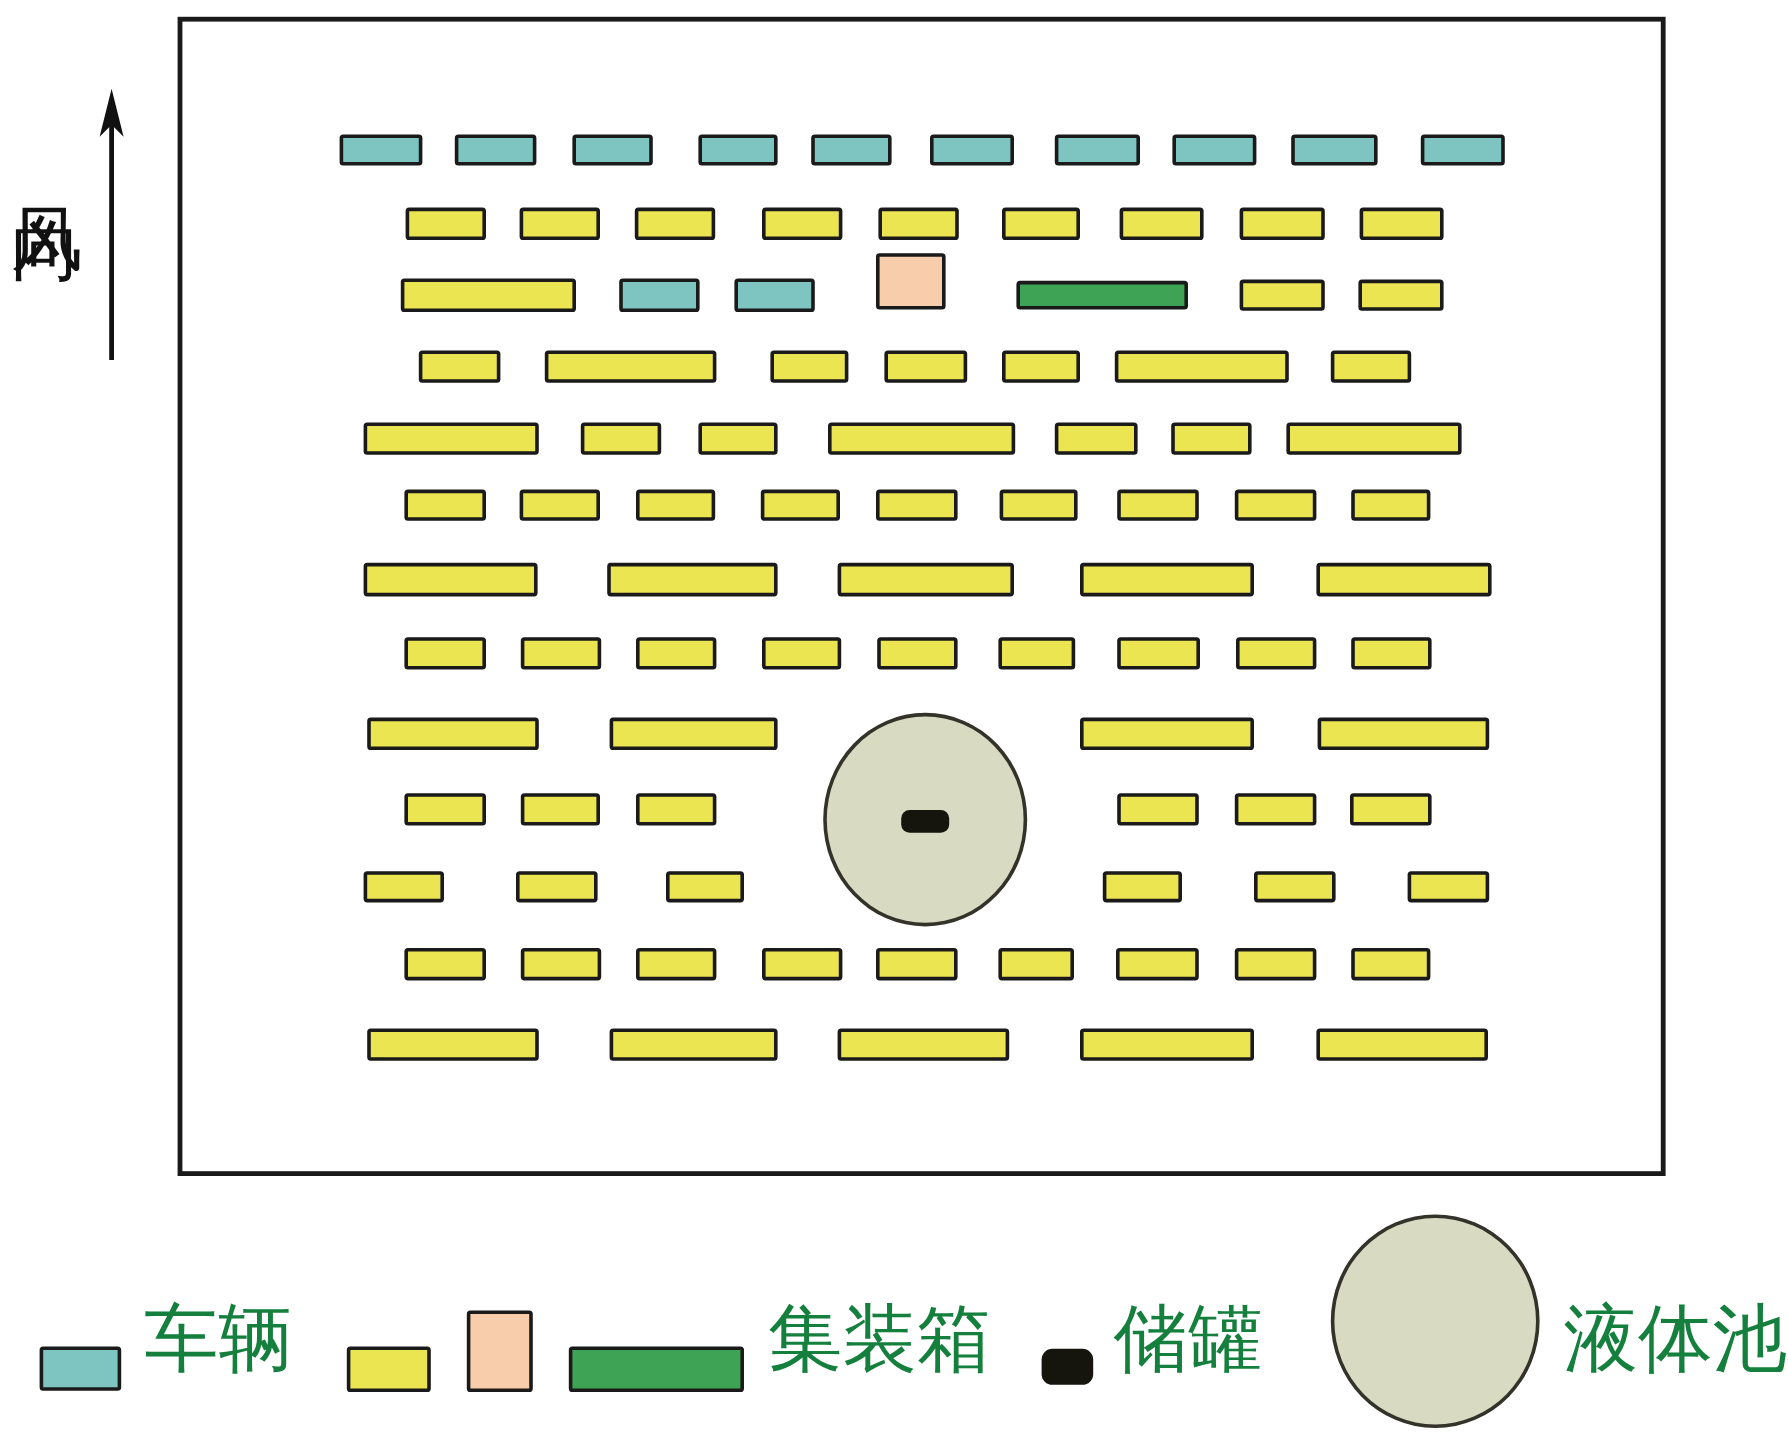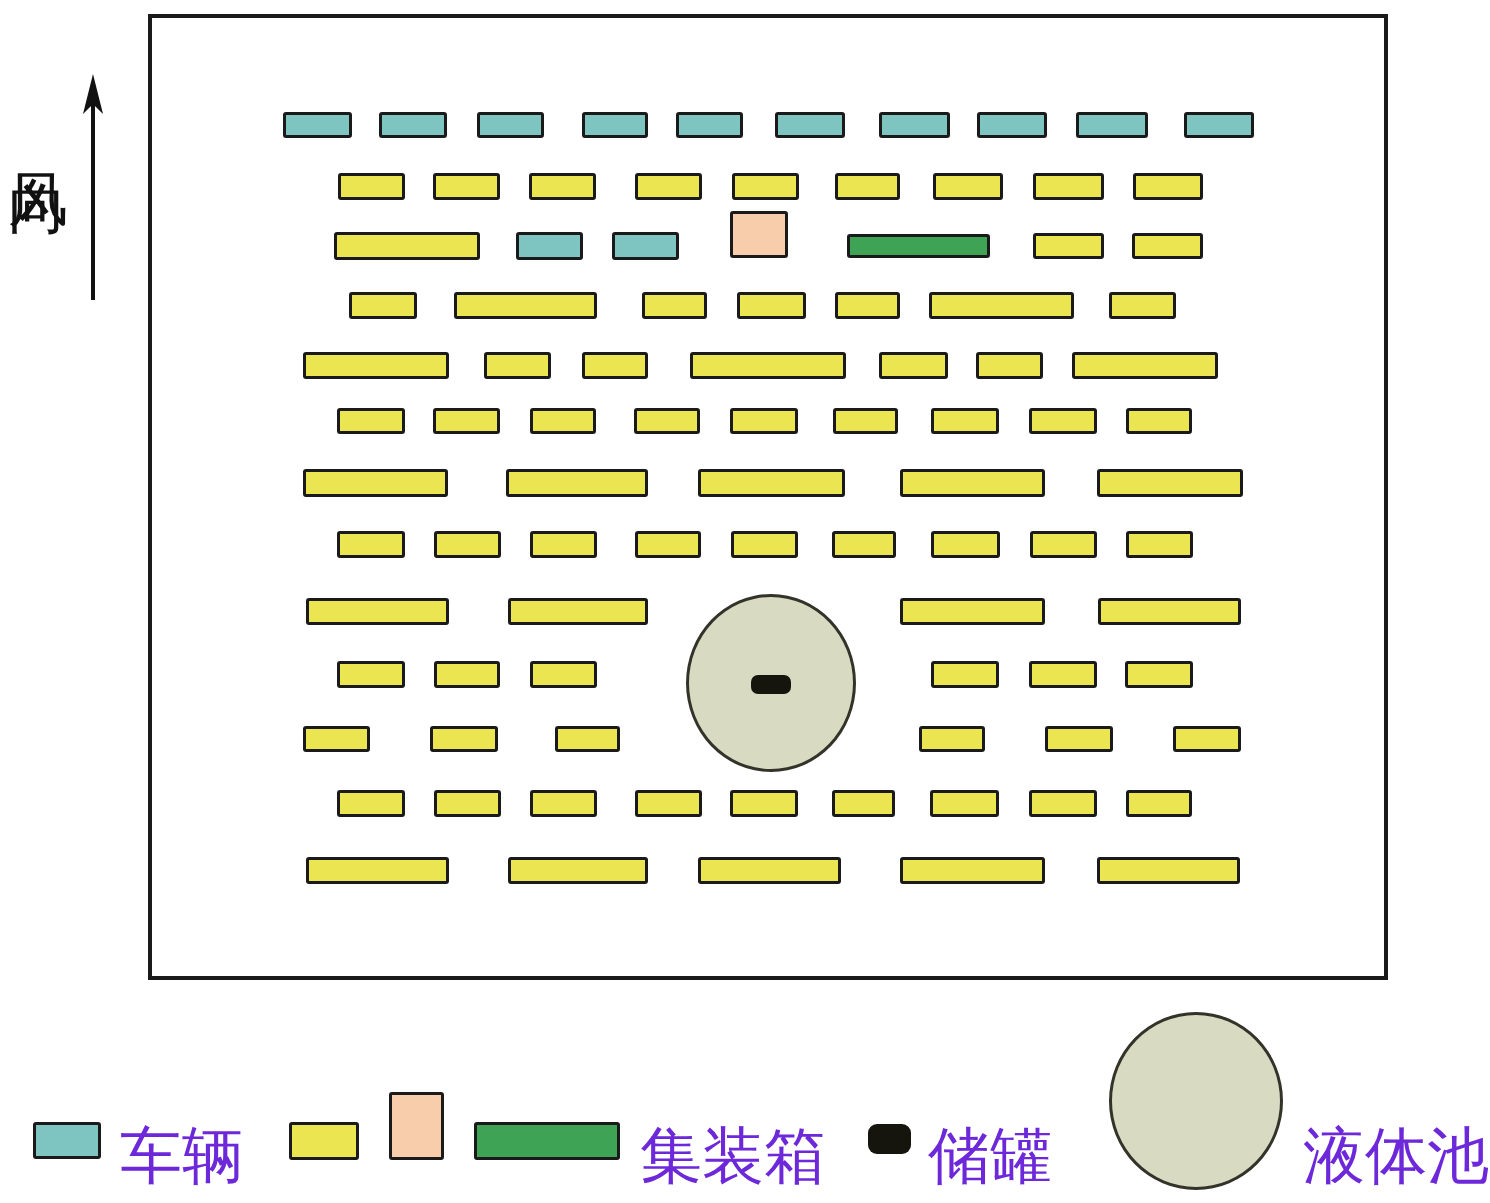--- a/index.html
+++ b/index.html
@@ -69,25 +69,25 @@
   .lg-pool{
     position:absolute;
     left:1109px;top:1012px;width:174px;height:178px;
     box-sizing:border-box;
     border:3px solid #33332a;
     border-radius:50%;
     background:var(--pool-fill);
   }
   .legend-label{
     position:absolute;
-    top:1118px;
+    top:1078px;
     font-size:62px;
     line-height:76px;
     white-space:nowrap;
-    color:#6d28d9;
+    color:#15803d;
     user-select:none;
   }
   .lg-label-vehicle{left:120px;}
   .lg-label-container{left:640px;}
   .lg-label-tank{left:928px;}
   .lg-label-pool{left:1303px;}
 </style>
 </head>
 <body>
 

